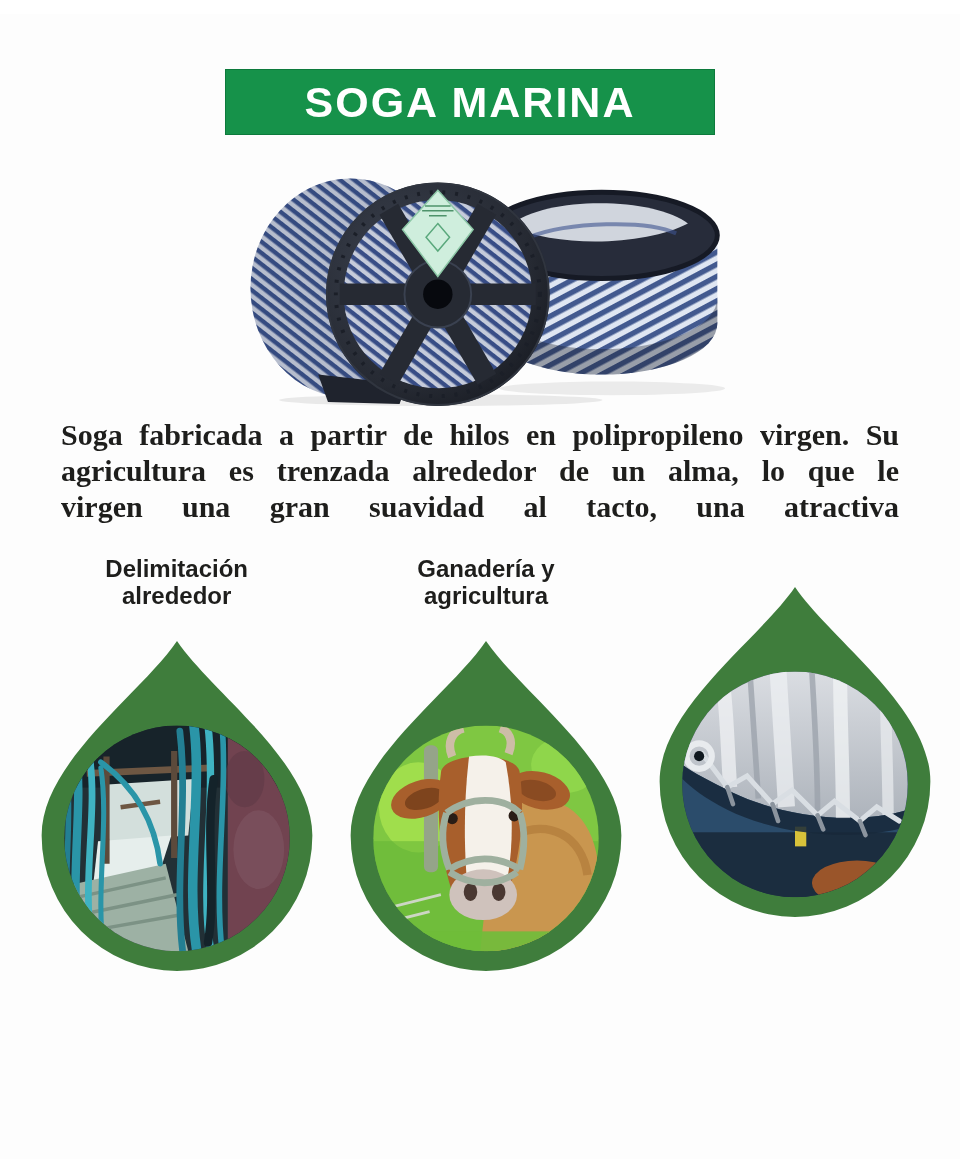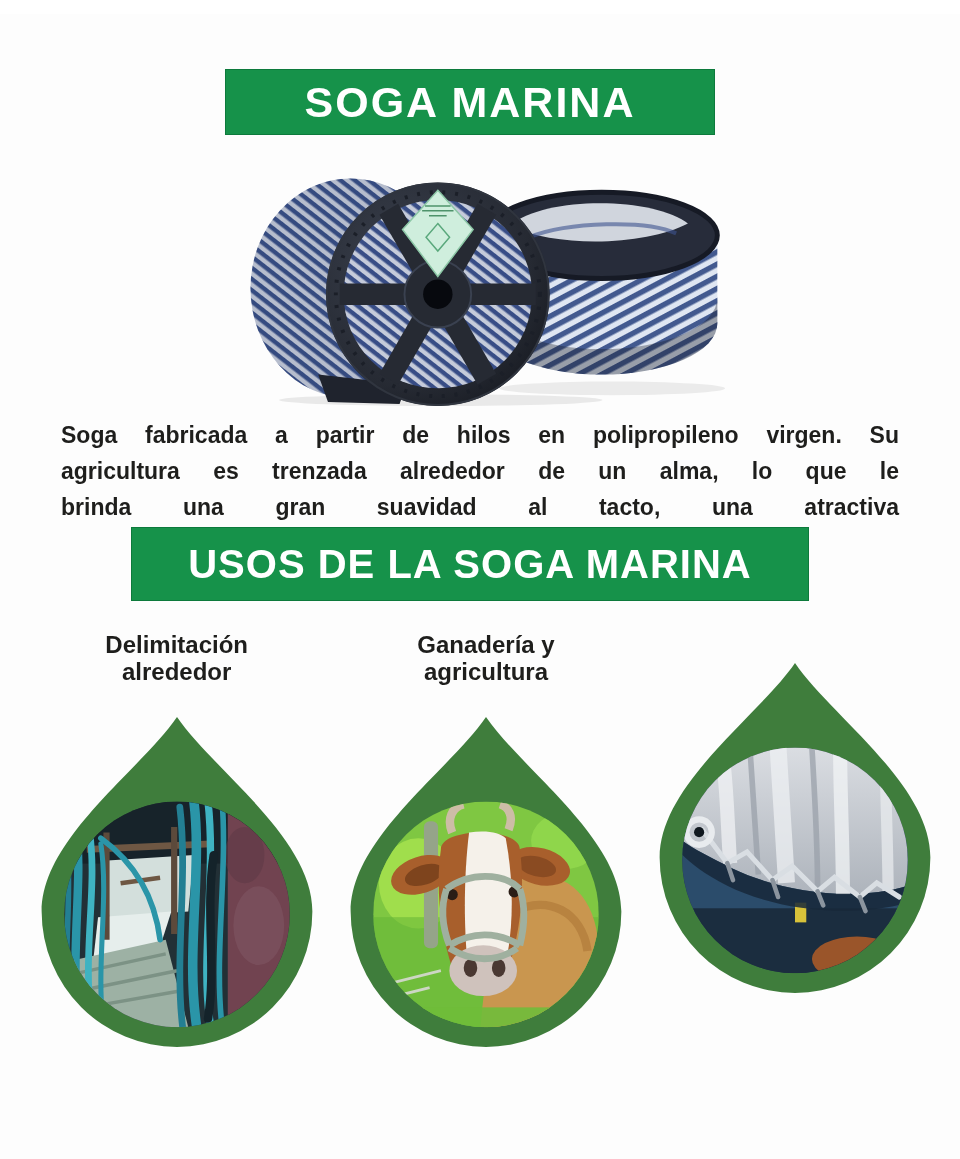--- a/index.html
+++ b/index.html
@@ -41,23 +41,24 @@
     letter-spacing: 1px;
     transform: translateX(-10px);
   }
   .figure {
     width: 500px;
     margin: 16px auto 0;
   }
   .description {
     width: 838px;
     margin: 7px auto 0;
-    font-size: 23px;
+    font-size: 30px;
     line-height: 36px;
     font-weight: bold;
+    font-family: Liberation Serif, serif;
   }
   .description .jline { text-align: justify; text-align-last: justify; }
   .description .lline { text-align: left; }
   .uses-row {
     display: flex;
     width: 928px;
     margin: 30px 0 0 22px;
   }
   .use-col { flex: 1; text-align: center; }
   .use-label {
@@ -136,26 +137,23 @@
           <path d="M194,56 L220,56 M191,61 L223,61 M198,66 L216,66" stroke="#2f7d4f" stroke-width="1.5" opacity="0.8"></path>
           <polygon points="207,74 219,88 207,102 195,88" fill="none" stroke="#5aa87c" stroke-width="1.5"></polygon>
         </g>
       </g>
     </svg>
   </div>
 
   <div class="description">
     <div class="jline">Soga fabricada a partir de hilos en polipropileno virgen. Su</div>
     <div class="jline">agricultura es trenzada alrededor de un alma, lo que le</div>
-    <div class="jline">brinda una gran suavidad al tacto, una atractiva</div>
-  </div>
-
-  <div class="banner banner-uses">
-    <span>USOS DE LA SOGA MARINA</span>
-  </div>
+    <div class="jline">virgen una gran suavidad al tacto, una atractiva</div>
+  </div>
+
 
   <div class="uses-row">
 
     <div class="use-col">
       <div class="use-label">Delimitación
 alrededor</div>
       <div class="use-drop">
         <svg viewBox="0 0 100 118" width="282" height="333">
           <path d="M50,1 C63,20 98,44 98,70 A48,48 0 1 1 2,70 C2,44 37,20 50,1 Z" fill="#3f7d3c"></path>
           <clipPath id="pc1">

